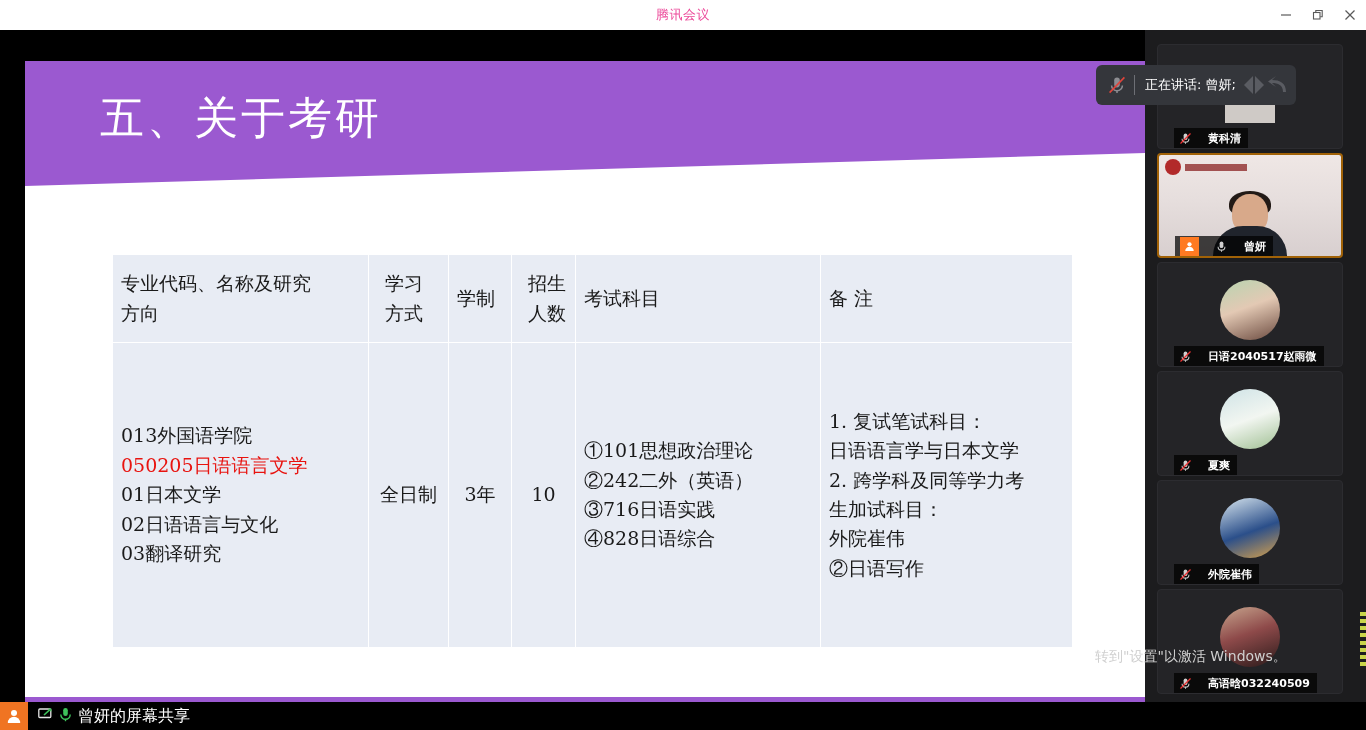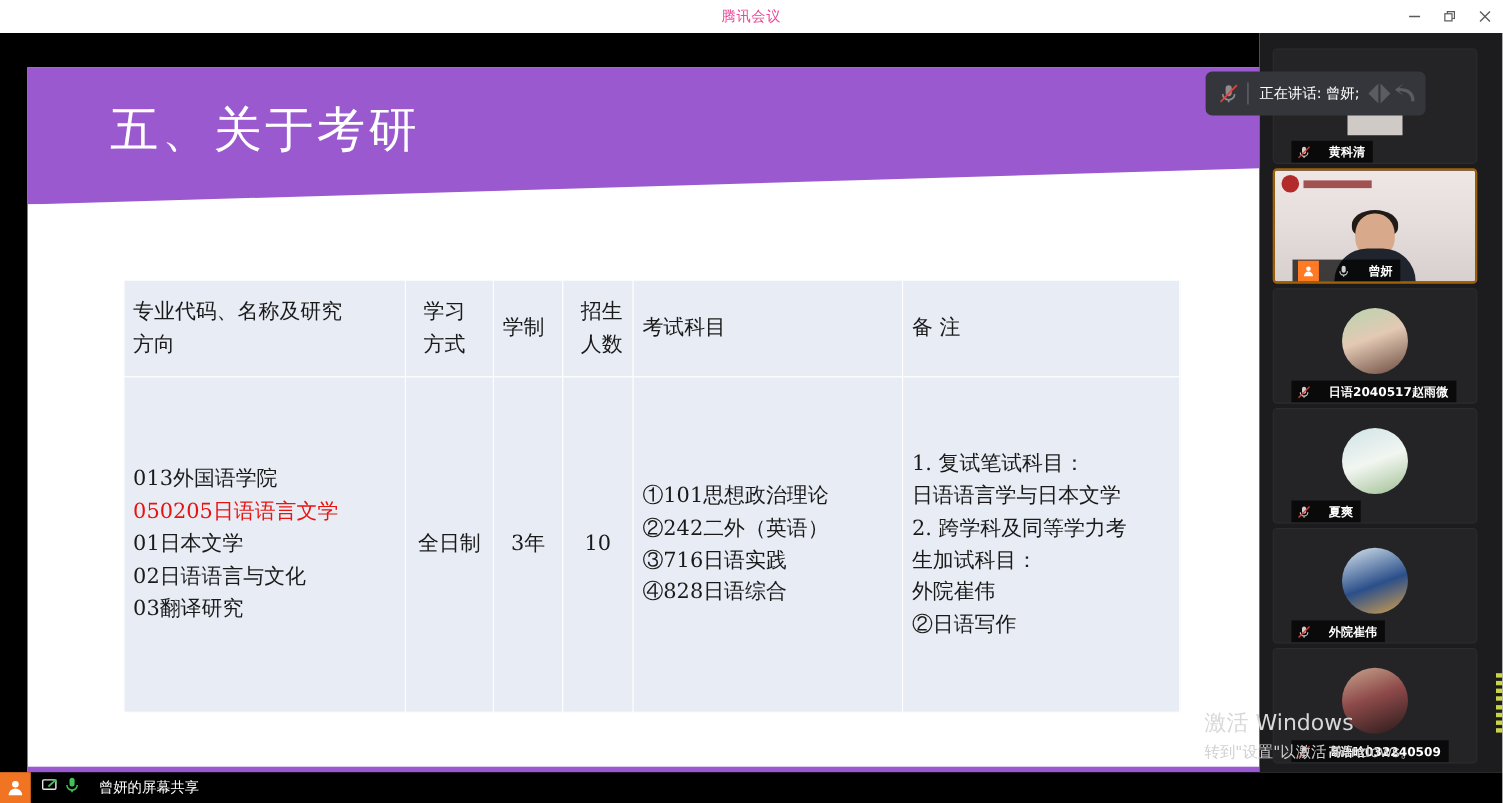--- a/index.html
+++ b/index.html
@@ -186,21 +186,21 @@
   }
   .task-app {
     display: flex; align-items: center; height: 28px; gap: 6px; padding-left: 0;
   }
   .task-orange {
     width: 28px; height: 28px; background: #f07422;
     display: flex; align-items: center; justify-content: center;
   }
   .task-icons { display: flex; align-items: center; gap: 5px; margin-left: 4px; }
   .task-label {
-    color: #ffffff; font-size: 13px; margin-left: 12px; white-space: nowrap;
+    color: #ffffff; font-size: 16px; margin-left: 0; white-space: nowrap;
     font-family: "DejaVu Sans", "Liberation Sans", sans-serif;
   }
 
   
   .level-bars {
     position: absolute; right: 0px; bottom: 36px; width: 6px; height: 54px;
     display: flex; flex-direction: column; justify-content: space-between;
   }
   .level-bars i { display: block; width: 6px; height: 4px; background: #c9d44a; }
 </style>
@@ -337,21 +337,20 @@
               <circle cx="15.4" cy="10.5" r="1.6" fill="#f2f2f2"></circle>
             </svg>
         </div>
       </div>
 
       <div class="slide-footer"></div>
     </div>
   </div>
 
   <div class="watermark">
-    <div class="wm1">激活 Windows</div>
     <div class="wm2">转到"设置"以激活 Windows。</div>
   </div>
 
   <div class="rail">
 
     <div class="tile">
       <div class="tile-partial-top"></div>
       <div class="tile-name">
         <svg width="13" height="13" viewBox="0 0 14 14">
           <rect x="5" y="1.6" width="4" height="7" rx="2" fill="#cfcfcf"></rect>

